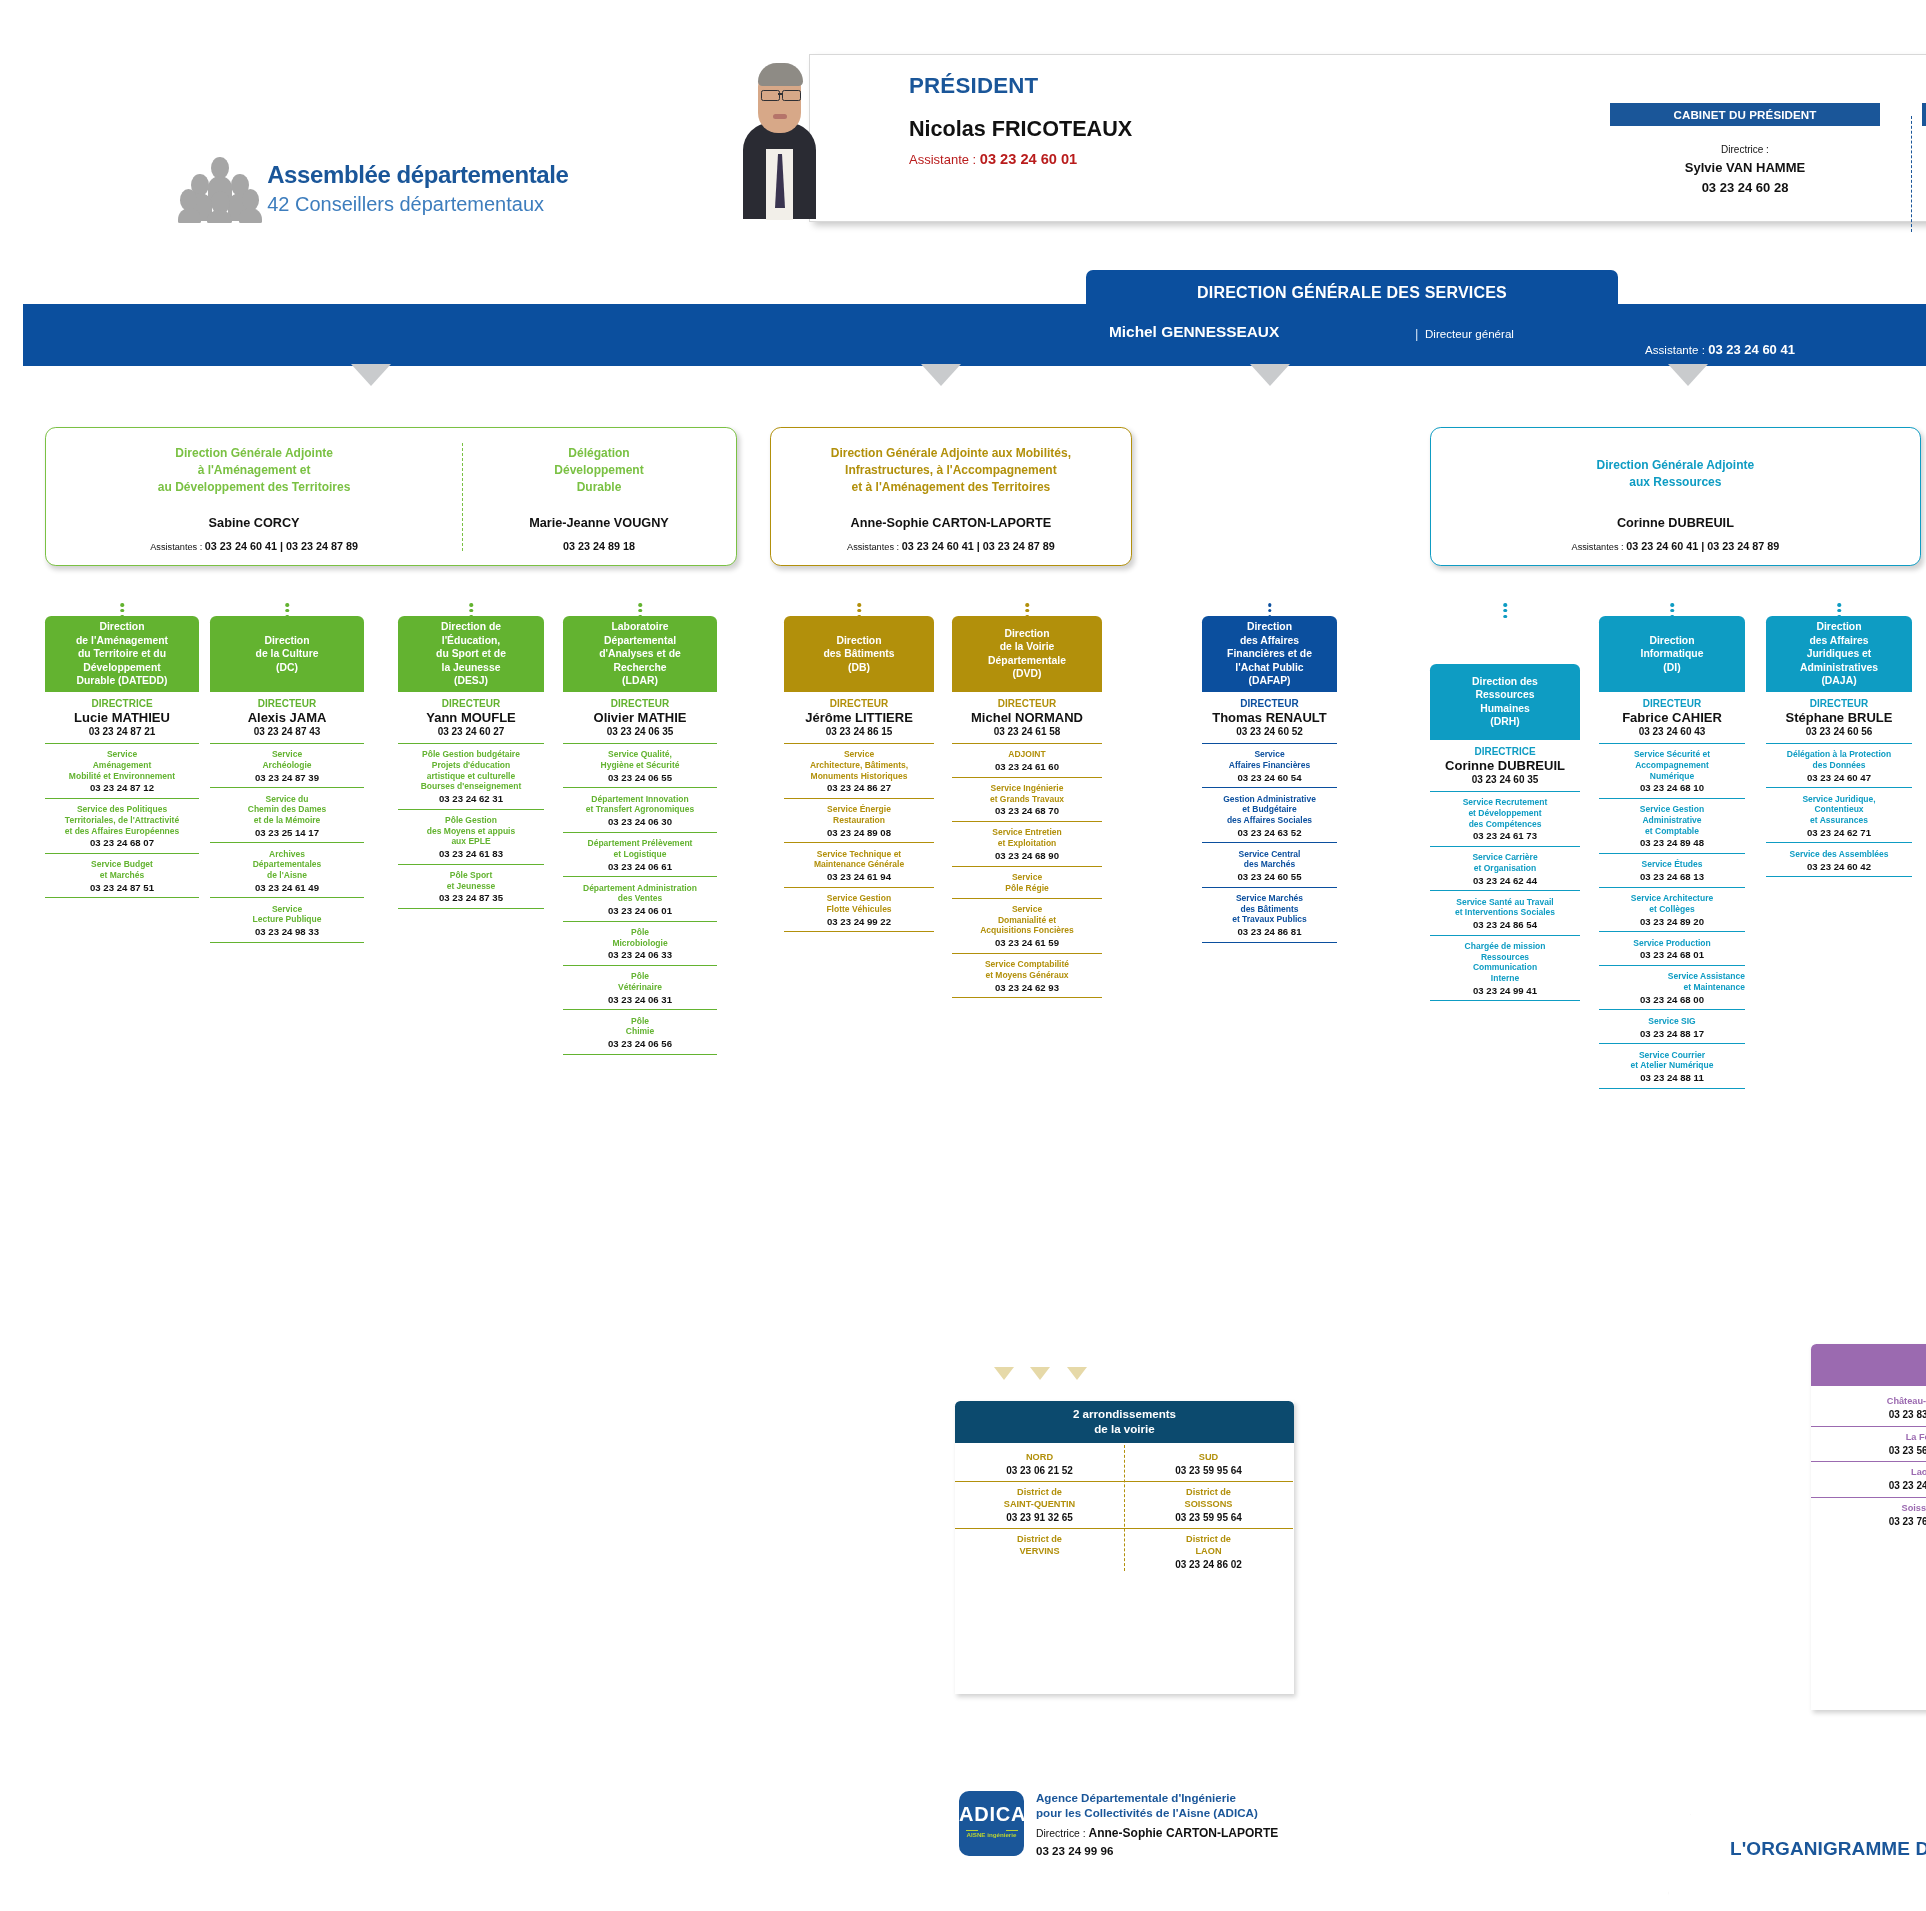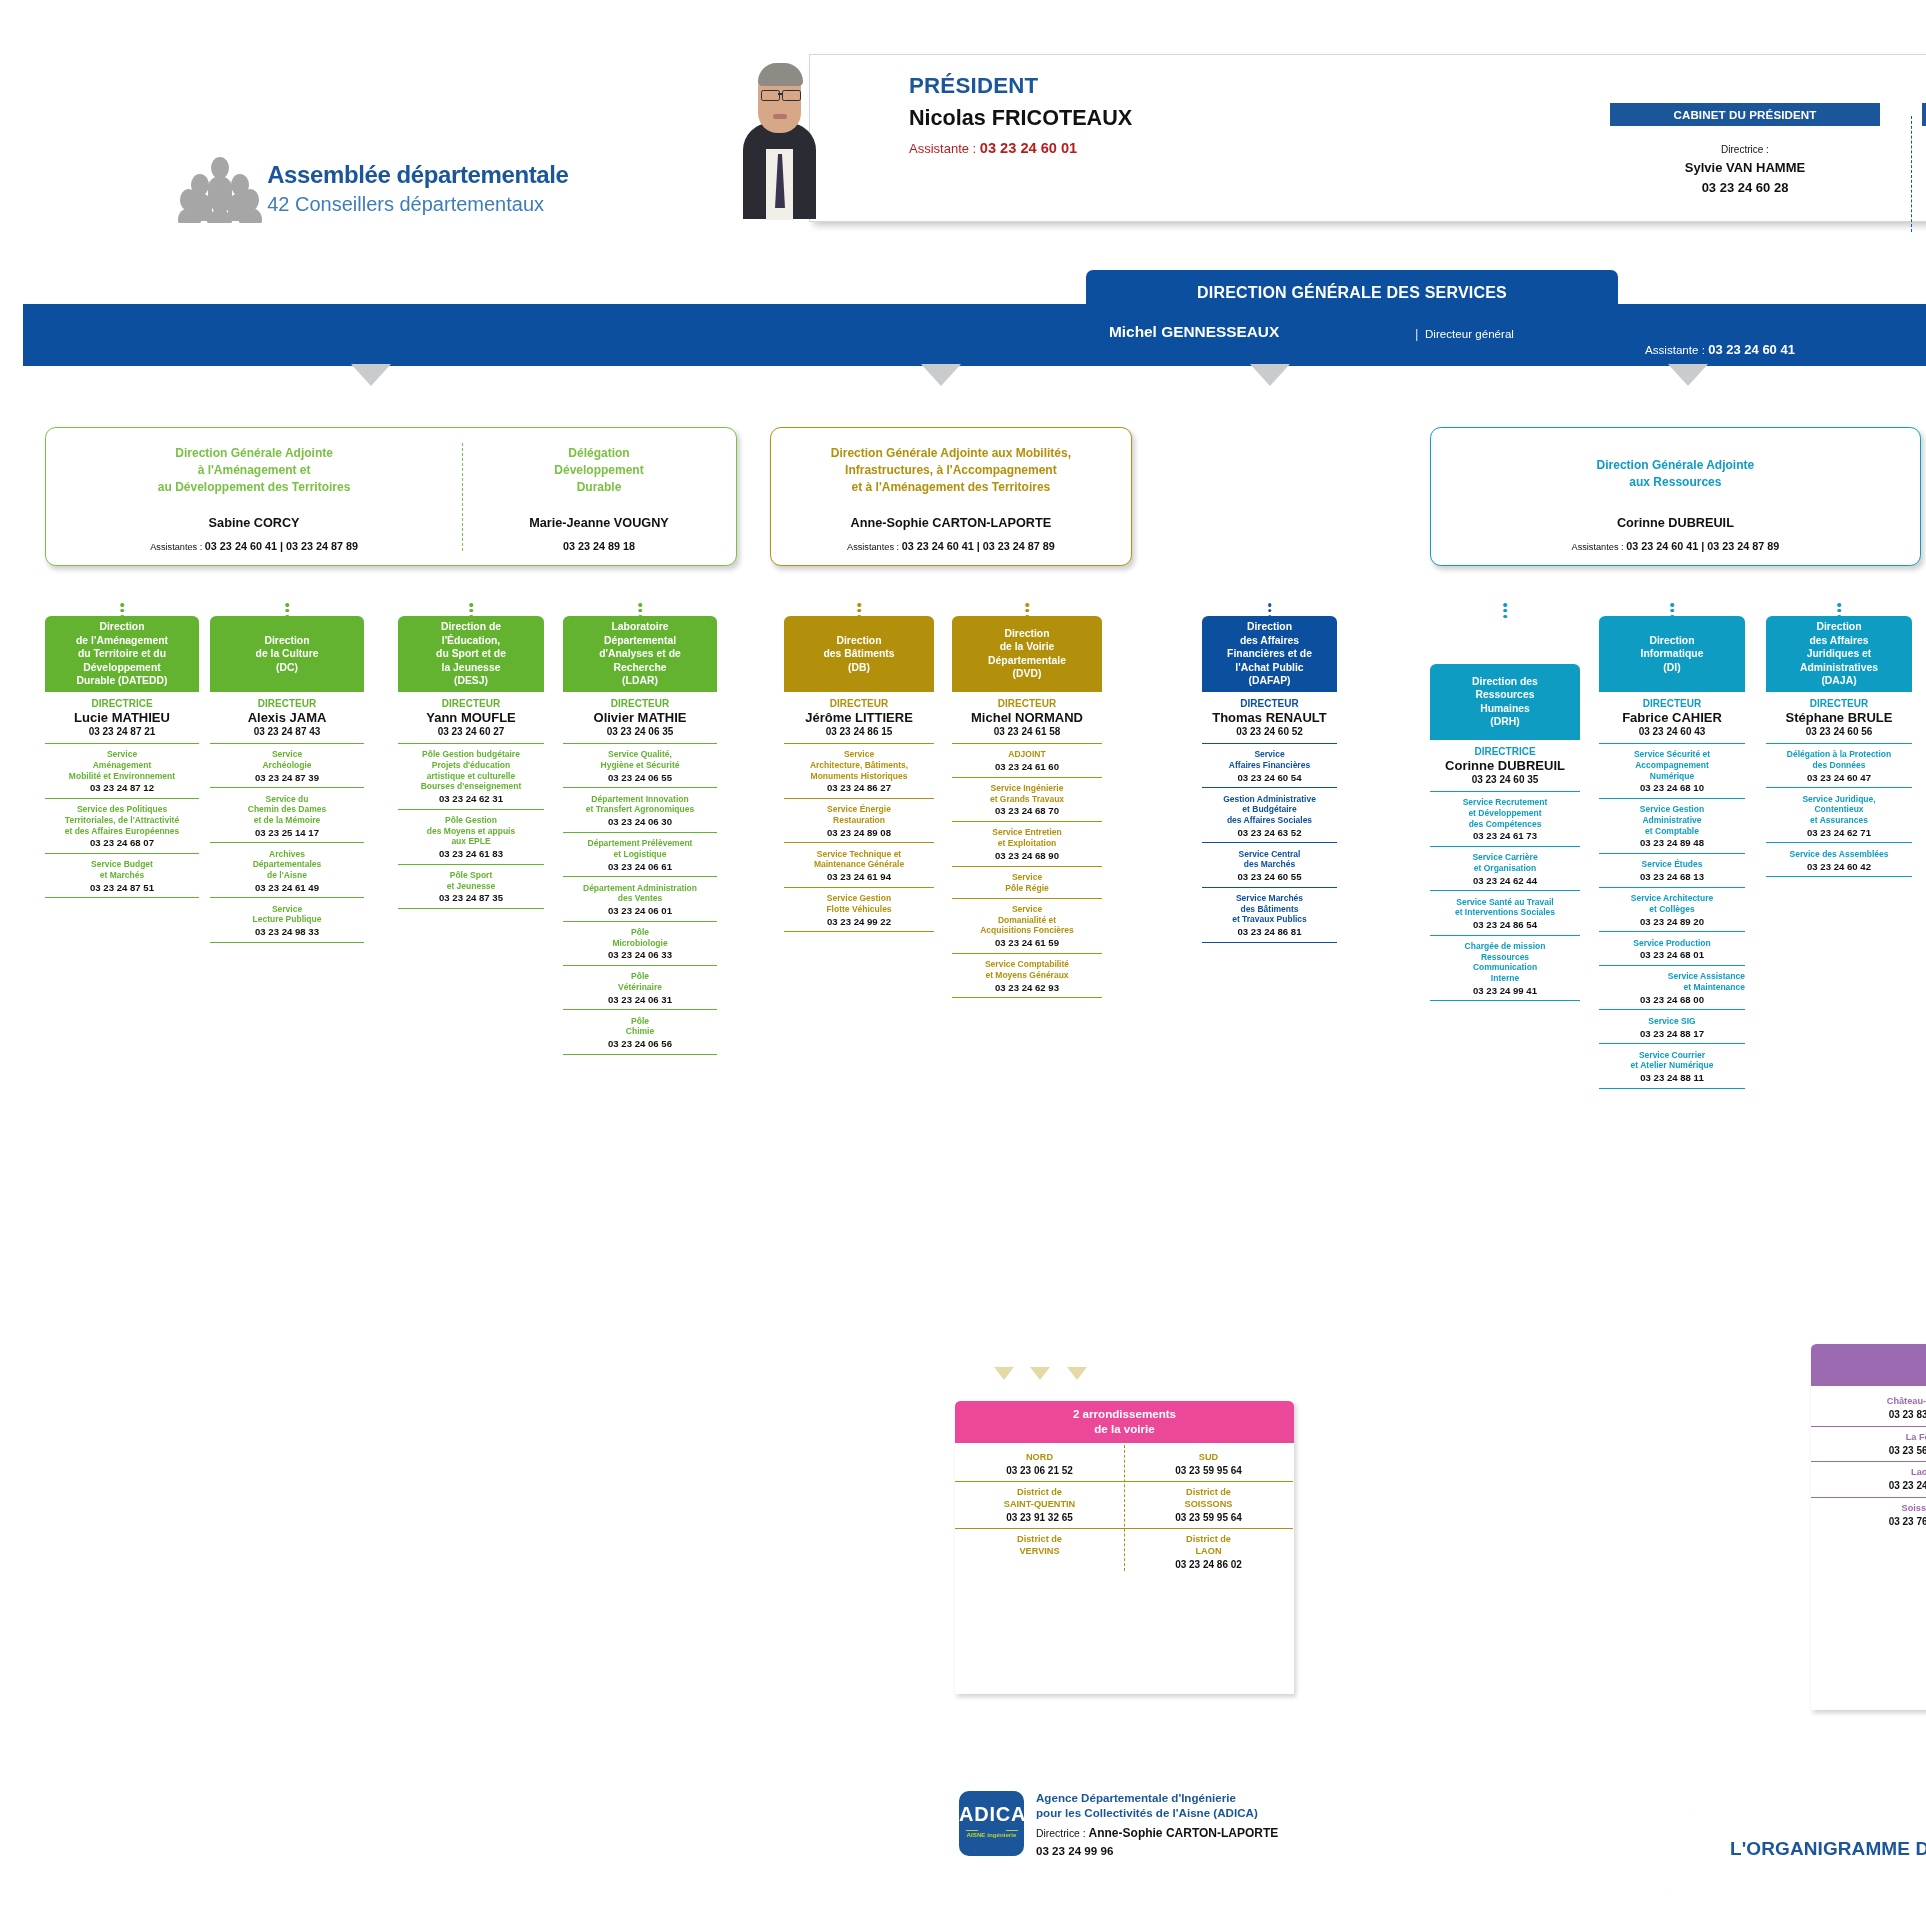--- a/index.html
+++ b/index.html
@@ -18,21 +18,21 @@
   #assembly-txt{margin-left:9.2px;}
   #assembly-title{font-size:24px;font-weight:bold;color:#1a5699;letter-spacing:-0.4px;}
   #assembly-sub{font-size:20px;color:#3d7dbd;margin-top:3.9px;}
 
   #pres-card{left:809px;top:54px;width:1472px;height:166px;background:#fff;
       border:0.8px solid #d8d8d8;box-shadow:3.9px 3.9px 7px rgba(0,0,0,.22);}
   #pres-photo{left:743px;top:58px;width:73px;height:162px;overflow:hidden;z-index:4;}
   .face{position:absolute;}
   #pres-text{left:909px;top:73px;width:347px;}
   #pres-role{font-size:22.3px;font-weight:bold;color:#1a5699;letter-spacing:0.2px;}
-  #pres-name{font-size:21.6px;font-weight:bold;color:#111;margin-top:6px;}
+  #pres-name{font-size:21.6px;font-weight:bold;color:#111;margin-top:17px;}
   #pres-assist{font-size:13px;color:#b91c1c;margin-top:9.2px;}
   #pres-assist b{font-size:14.6px;}
 
   .hdr-col{position:absolute;top:103px;text-align:center;}
   .hdr-bar{background:#1a5699;color:#fff;font-weight:bold;font-size:11.6px;
      padding:4.6px 0 5.4px;letter-spacing:0.1px;}
   .hdr-role{font-size:10px;color:#111;margin-top:17.7px;}
   .hdr-name{font-size:13px;font-weight:bold;color:#111;margin-top:5.4px;}
   .hdr-tel{font-size:13px;font-weight:bold;color:#111;margin-top:5.4px;}
   .vdash{position:absolute;border-left:1.5px dashed #1a5699;}
@@ -559,21 +559,21 @@
       <i style="border-left:10px solid transparent;border-right:10px solid transparent;border-top:13px solid #e6d9a8;"></i>
     </span>
     <span style="display:inline-block;width:35px;text-align:center;">
       <i style="border-left:10px solid transparent;border-right:10px solid transparent;border-top:13px solid #e6d9a8;"></i>
     </span>
     <span style="display:inline-block;width:35px;text-align:center;">
       <i style="border-left:10px solid transparent;border-right:10px solid transparent;border-top:13px solid #e6d9a8;"></i>
     </span>
   </div>
   <div class="subbox" id="arr-box" style="left:955px;top:1401px;width:339px;height:293px;">
-    <div class="subbox-head" style="background:#ec4899;">2 arrondissements<br>de la voirie</div>
+    <div class="subbox-head" style="background:#0c4a6e;">2 arrondissements<br>de la voirie</div>
     <div id="arr-body" style="position:relative;padding:3.9px 0 0;">
         <div class="sub-col" style="width: 169px;">
           <div style="padding: 5.4px 2.3px;">
             <div class="sub-label" style="color: rgb(178, 144, 11);">NORD</div>
             <div class="sub-tel">03 23 06 21 52</div>
           </div>
           <div style="padding: 5.4px 2.3px; border-top: 1.2px solid rgb(178, 144, 11);">
             <div class="sub-label" style="color: rgb(178, 144, 11);">District de<br>SAINT-QUENTIN</div>
             <div class="sub-tel">03 23 91 32 65</div>
           </div>

